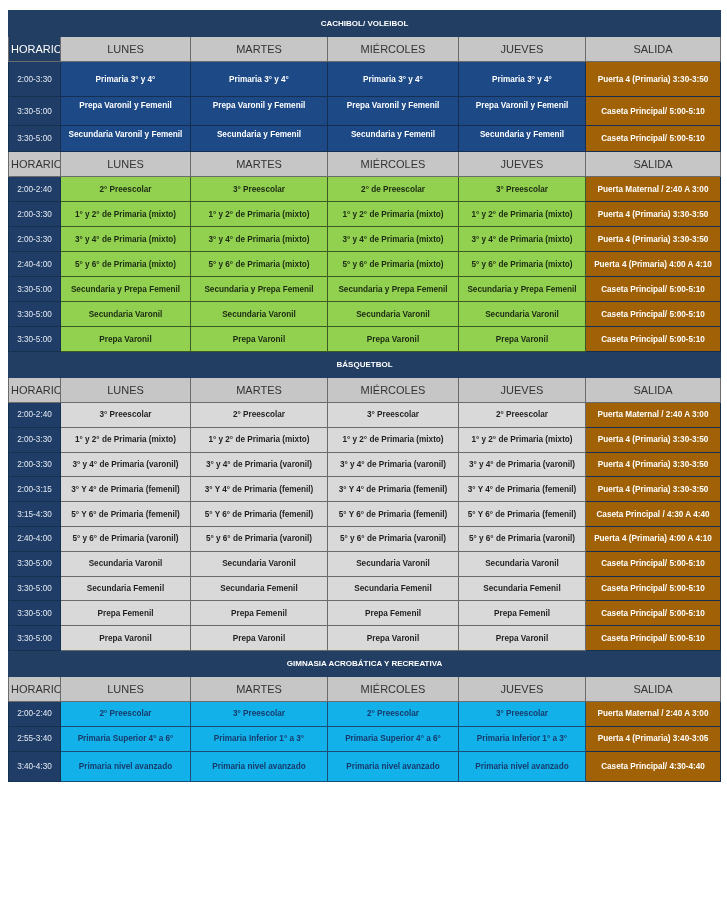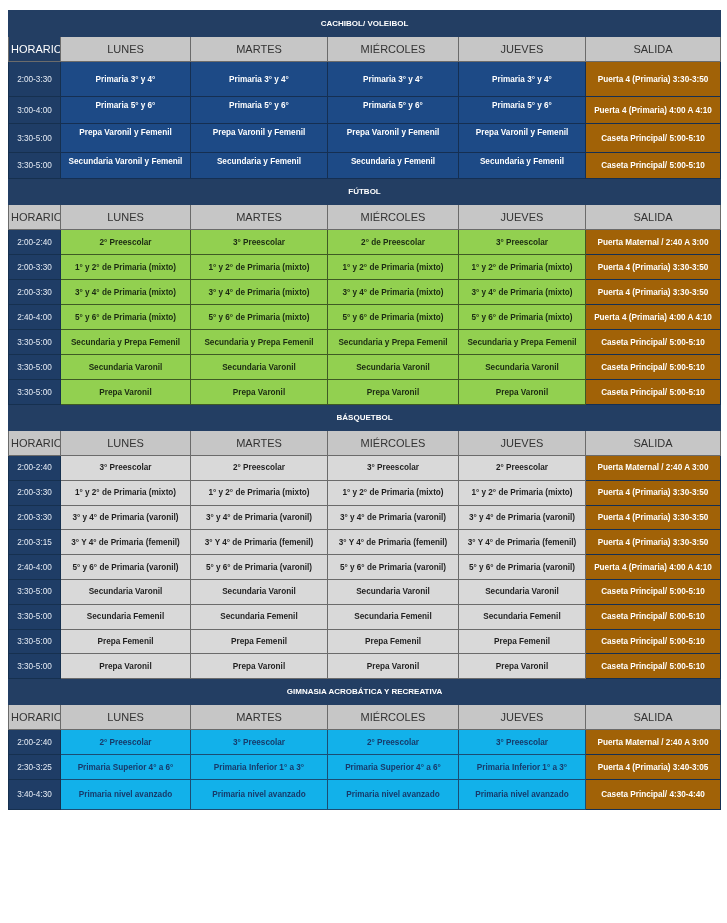--- a/index.html
+++ b/index.html
@@ -59,46 +59,35 @@
           <td>SALIDA</td>
         </tr>
         <tr class="r-cach1">
           <td class="time">2:00-3:30</td>
           <td class="blue">Primaria  3° y  4°</td>
           <td class="blue">Primaria  3° y  4°</td>
           <td class="blue">Primaria  3° y  4°</td>
           <td class="blue">Primaria  3° y  4°</td>
           <td class="exit">Puerta 4 (Primaria) 3:30-3:50</td>
         </tr>
-        <tr class="r-cach2">
-          <td class="time">3:00-4:00</td>
-          <td class="blue top">Primaria 5° y 6°</td>
-          <td class="blue top">Primaria 5° y 6°</td>
-          <td class="blue top">Primaria 5° y 6°</td>
-          <td class="blue top">Primaria 5° y 6°</td>
-          <td class="exit">Puerta 4 (Primaria) 4:00 A 4:10</td>
-        </tr>
         <tr class="r-cach3">
           <td class="time">3:30-5:00</td>
           <td class="blue top">Prepa Varonil y Femenil</td>
           <td class="blue top">Prepa Varonil y Femenil</td>
           <td class="blue top">Prepa Varonil y Femenil</td>
           <td class="blue top">Prepa Varonil y Femenil</td>
           <td class="exit">Caseta Principal/ 5:00-5:10</td>
         </tr>
         <tr class="r-cach4">
           <td class="time">3:30-5:00</td>
           <td class="blue top">Secundaria Varonil y Femenil</td>
           <td class="blue top">Secundaria y Femenil</td>
           <td class="blue top">Secundaria y Femenil</td>
           <td class="blue top">Secundaria y Femenil</td>
           <td class="exit">Caseta Principal/ 5:00-5:10</td>
-        </tr>
-        <tr class="sec">
-          <td colspan="6">FÚTBOL</td>
         </tr>
         <tr class="hdr">
           <td class="hg">HORARIO</td>
           <td>LUNES</td>
           <td>MARTES</td>
           <td>MIÉRCOLES</td>
           <td>JUEVES</td>
           <td>SALIDA</td>
         </tr>
         <tr class="r-fut">
@@ -192,20 +181,28 @@
           <td class="gray">3° y 4° de Primaria (varonil)</td>
           <td class="exit">Puerta 4 (Primaria) 3:30-3:50</td>
         </tr>
         <tr class="r-bas">
           <td class="time">2:00-3:15</td>
           <td class="gray">3° Y 4° de Primaria (femenil)</td>
           <td class="gray">3° Y 4° de Primaria (femenil)</td>
           <td class="gray">3° Y 4° de Primaria (femenil)</td>
           <td class="gray">3° Y 4° de Primaria (femenil)</td>
           <td class="exit">Puerta 4 (Primaria)  3:30-3:50</td>
+        </tr>
+        <tr class="r-bas">
+          <td class="time">3:15-4:30</td>
+          <td class="gray">5° Y 6° de Primaria (femenil)</td>
+          <td class="gray">5° Y 6° de Primaria (femenil)</td>
+          <td class="gray">5° Y 6° de Primaria (femenil)</td>
+          <td class="gray">5° Y 6° de Primaria (femenil)</td>
+          <td class="exit">Caseta Principal / 4:30 A 4:40</td>
         </tr>
         <tr class="r-bas">
           <td class="time">2:40-4:00</td>
           <td class="gray">5° y 6° de Primaria (varonil)</td>
           <td class="gray">5° y 6° de Primaria (varonil)</td>
           <td class="gray">5° y 6° de Primaria (varonil)</td>
           <td class="gray">5° y 6° de Primaria (varonil)</td>
           <td class="exit">Puerta 4 (Primaria) 4:00 A 4:10</td>
         </tr>
         <tr class="r-bas">
@@ -253,21 +250,21 @@
         </tr>
         <tr class="r-gim">
           <td class="time">2:00-2:40</td>
           <td class="cyan">2° Preescolar</td>
           <td class="cyan">3° Preescolar</td>
           <td class="cyan">2° Preescolar</td>
           <td class="cyan">3° Preescolar</td>
           <td class="exit">Puerta Maternal  / 2:40 A 3:00</td>
         </tr>
         <tr class="r-gim">
-          <td class="time">2:30-3:25</td>
+          <td class="time">2:55-3:40</td>
           <td class="cyan">Primaria Superior 4° a 6°</td>
           <td class="cyan">Primaria Inferior 1° a 3°</td>
           <td class="cyan">Primaria Superior 4° a 6°</td>
           <td class="cyan">Primaria Inferior 1° a 3°</td>
           <td class="exit">Puerta 4 (Primaria) 3:40-3:05</td>
         </tr>
         <tr class="r-gim3">
           <td class="time">3:40-4:30</td>
           <td class="cyan">Primaria nivel avanzado</td>
           <td class="cyan">Primaria nivel avanzado</td>

